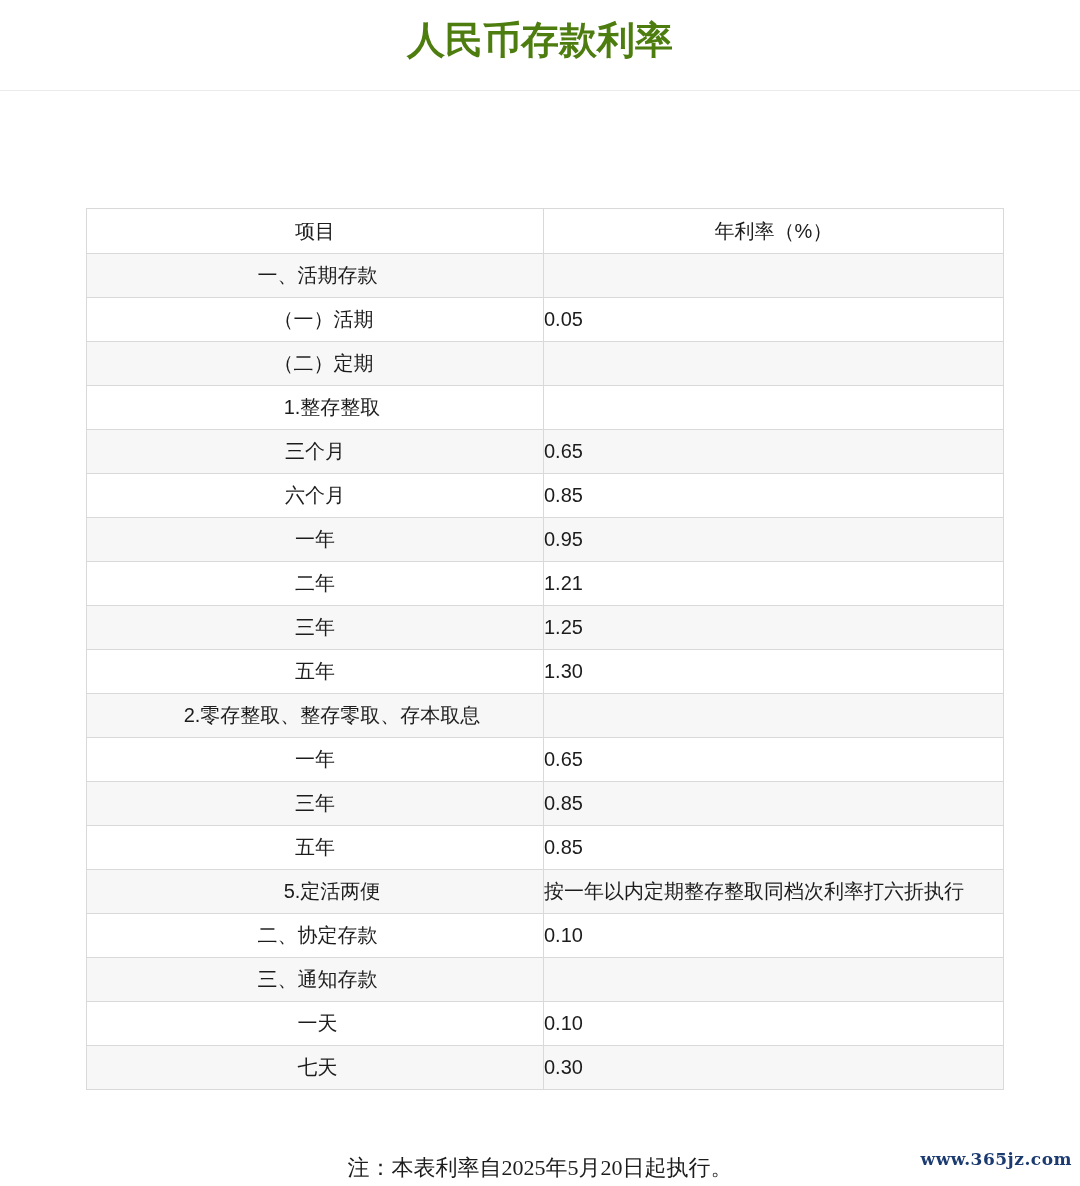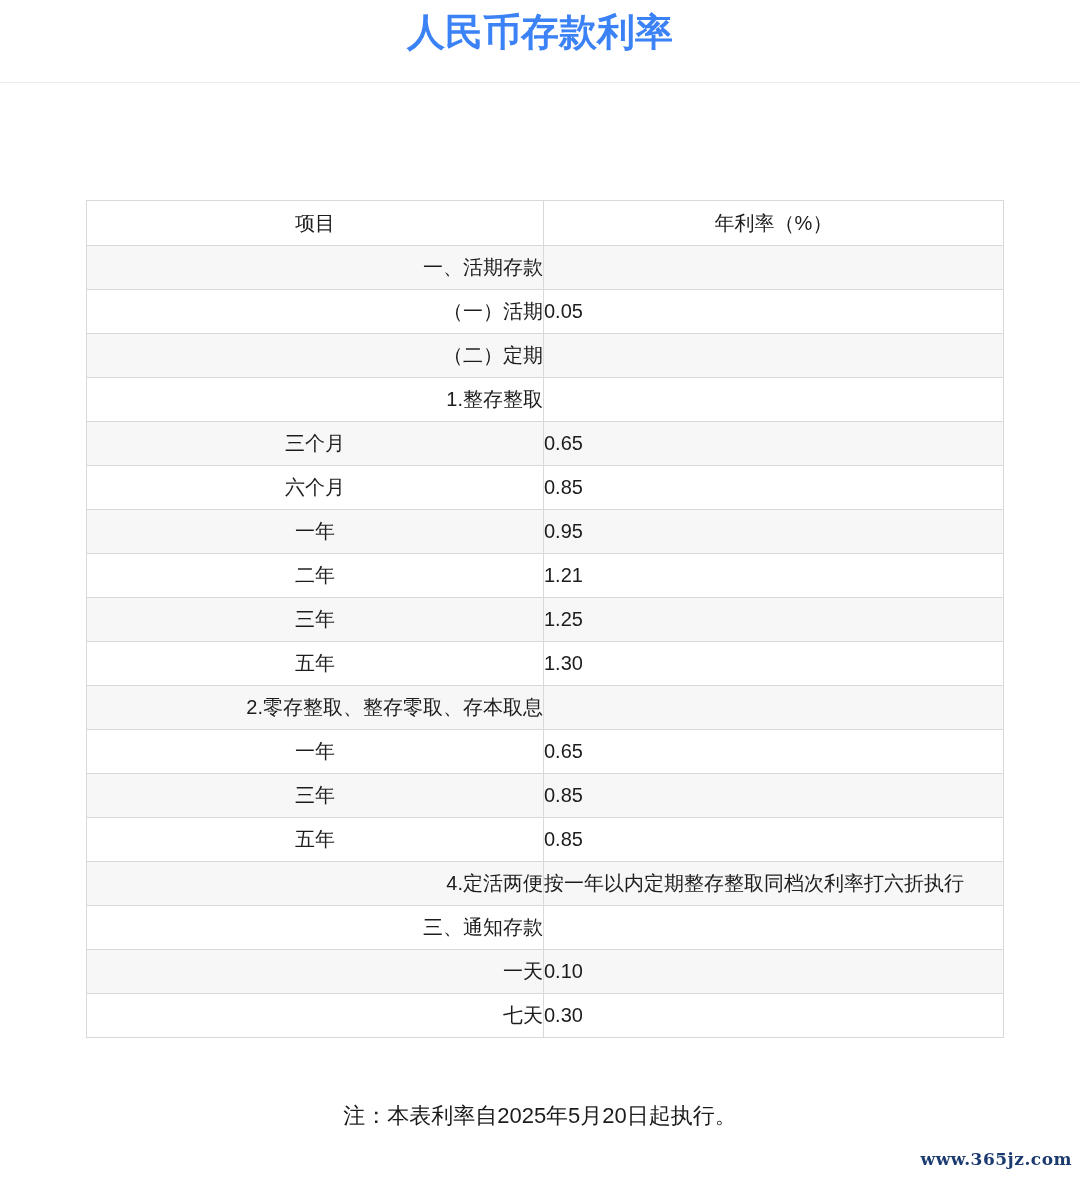--- a/index.html
+++ b/index.html
@@ -10,26 +10,26 @@
     width: 1080px;
     height: 1186px;
     background: #ffffff;
     color: #1a1a1a;
     font-family: "Liberation Sans", "DejaVu Sans", sans-serif;
     position: relative;
     overflow: hidden;
   }
   .page-title {
     margin: 0;
-    padding-top: 12px;
+    padding-top: 20px;
     line-height: 40px;
     font-size: 38px;
     font-weight: 600;
     text-align: center;
-    color: #3b82f6;
+    color: #4d7c0f;
   }
   .title-divider {
     border: none;
     border-top: 1px solid #e9ebec;
     margin: 30px 0 0 0;
   }
   .rate-table {
     border-collapse: collapse;
     table-layout: fixed;
     width: 917px;
@@ -46,31 +46,32 @@
     vertical-align: middle;
   }
   .rate-table th {
     height: 44px;
     text-align: center;
     background: #ffffff;
   }
   .rate-table tbody tr:nth-child(odd) td {
     background: #f7f7f7;
   }
-  td.item { text-align: right; }
+  td.item { text-align: center; }
   td.item.l0 { padding-left: 5px; }
   td.item.l1 { padding-left: 17px; }
   td.item.l2 { padding-left: 34px; }
   td.item.c  { text-align: center; padding-left: 0; }
   td.rate    { text-align: left; }
   .note {
     margin: 63px 0 0 0;
     font-size: 22px;
     text-align: center;
     color: #1c1c1c;
+    font-family: Liberation Serif, serif;
   }
   .watermark {
     position: absolute;
     top: 1149px;
     right: 8px;
     font-family: "DejaVu Serif", serif;
     font-weight: 700;
     font-size: 17px;
     color: #1b3a70;
     letter-spacing: 0.5px;
@@ -145,22 +146,26 @@
     </tr>
     <tr>
       <td class="item c">三年</td>
       <td class="rate">0.85</td>
     </tr>
     <tr>
       <td class="item c">五年</td>
       <td class="rate">0.85</td>
     </tr>
     <tr>
-      <td class="item l2">4.定活两便</td>
+      <td class="item l2">5.定活两便</td>
       <td class="rate">按一年以内定期整存整取同档次利率打六折执行</td>
+    </tr>
+    <tr>
+      <td class="item l0">二、协定存款</td>
+      <td class="rate">0.10</td>
     </tr>
     <tr>
       <td class="item l0">三、通知存款</td>
       <td class="rate"></td>
     </tr>
     <tr>
       <td class="item l0">一天</td>
       <td class="rate">0.10</td>
     </tr>
     <tr>

